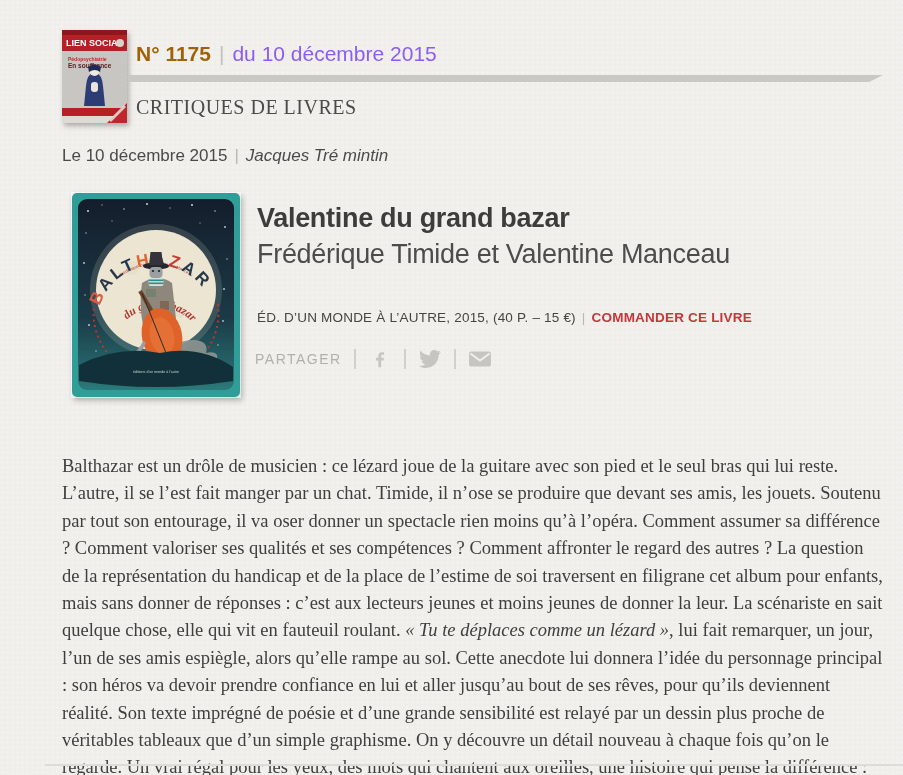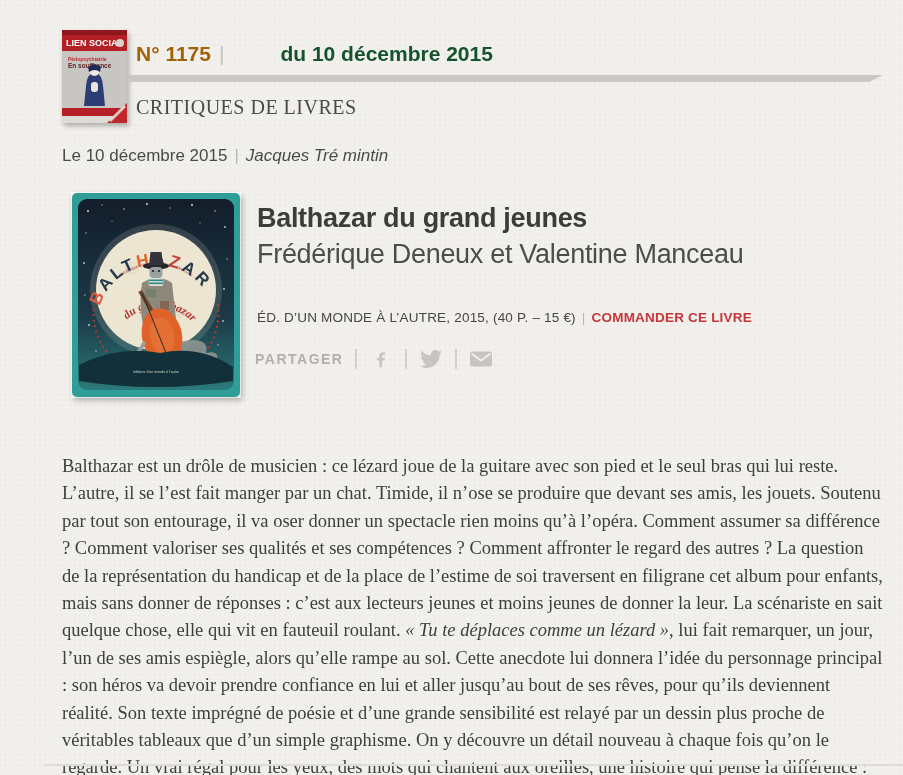--- a/index.html
+++ b/index.html
@@ -17,41 +17,41 @@
     color:#3f3f3f;
   }
   .abs { position:absolute; }
 
   
   .mag-thumb { left:62px; top:30px; width:65px; height:93px;
     box-shadow:2px 3px 5px rgba(0,0,0,.28); cursor:pointer; }
   .issue-line { left:136px; top:42px; font-size:21px; white-space:nowrap; }
   .issue-number { color:#a16207; font-weight:bold; }
   .issue-sep { color:#c2c0bc; font-weight:300; padding:0 8px; }
-  .issue-date { color:#14532d; font-weight:700;margin-left:48px; }
+  .issue-date { color:#8b5cf6; font-weight:400; }
   .header-bar { left:128px; top:75px; width:755px; height:7px; background:#c9c8c5;
     clip-path:polygon(0 0,100% 0,calc(100% - 14px) 100%,0 100%); }
   .section-title { left:136px; top:96px; font-size:20px; color:#4a4a48; letter-spacing:.5px;font-family:Liberation Serif, serif; }
 
   
   .byline { left:62px; top:146px; font-size:17px; white-space:nowrap;text-align:right; }
   .byline .date { color:#4a4a48; }
   .byline .sep { color:#b9b7b3; padding:0 7px; }
   .byline .author { color:#4a4a48; font-style:italic; }
 
   
   .cover { left:72px; top:193px; width:168px; height:204px;
     box-shadow:0 0 0 1px rgba(255,255,255,.6), 2px 3px 6px rgba(0,0,0,.3); }
   .book-title { left:257px; top:203px; font-size:27px; font-weight:bold; color:#3c3c3a; letter-spacing:-.3px; }
   .book-authors { left:257px; top:239px; font-size:27px; font-weight:300; color:#4c4c4a; letter-spacing:-.3px; }
   .pub-line { left:257px; top:310px; font-size:13.5px; color:#46453f; letter-spacing:.2px; white-space:nowrap; }
   .pub-sep { color:#b9b7b3; padding:0 6px; }
   .order-link { color:#c4373a; font-weight:bold; text-decoration:none; cursor:pointer; }
   .share-row { left:255px; top:344px; display:flex; align-items:center; height:30px; }
-  .share-label { font-size:14px; font-weight:bold; color:#b2b0ac; letter-spacing:1.5px; }
+  .share-label { font-size:14px; font-weight:normal; color:#b2b0ac; letter-spacing:1.5px; }
   .share-sep { width:2px; height:20px; background:#d2d0cc; margin:0 12px; }
   .share-icon { width:24px; height:24px; display:flex; align-items:center; justify-content:center; cursor:pointer; }
   .share-icon svg { display:block; }
 
   
   .review { left:62px; top:410px; width:822px;
     font-family:"Liberation Serif","DejaVu Serif",serif;
     font-size:18.5px; line-height:27.4px; color:#3e3e3c;margin-top:43px; }
   .review em { font-style:italic; }
 
@@ -174,22 +174,22 @@
       <ellipse cx="90" cy="143" rx="12" ry="19" fill="#e87a3e" transform="rotate(-12 90 143)" opacity=".6"></ellipse>
       <line x1="70" y1="100" x2="96" y2="165" stroke="#2a2a30" stroke-width="1"></line>
       <path d="M72 150 q-4 8 -8 10 M96 162 q2 8 8 9" stroke="#9aa0a2" stroke-width="3.5" fill="none" stroke-linecap="round"></path>
     </g>
 
     <path d="M7 172 Q 45 152 88 160 Q 128 152 161 174 L161 188 Q 84 200 7 188 Z" fill="#12303a"></path>
     <text x="84" y="180" text-anchor="middle" font-size="3.6" fill="#c8d4c8" font-family="Liberation Sans, sans-serif">éditions d’un monde à l’autre</text>
   </svg>
 </div>
 
-<h1 class="abs book-title">Balthazar du grand jeunes</h1>
-<h2 class="abs book-authors">Frédérique Deneux et Valentine Manceau</h2>
+<h1 class="abs book-title">Valentine du grand bazar</h1>
+<h2 class="abs book-authors">Frédérique Timide et Valentine Manceau</h2>
 
 <div class="abs pub-line">
   <span>ÉD. D’UN MONDE À L’AUTRE, 2015, (40 P. – 15 €)</span><span class="pub-sep">|</span><a class="order-link">COMMANDER CE LIVRE</a>
 </div>
 
 <div class="abs share-row">
   <span class="share-label">PARTAGER</span>
   <span class="share-sep"></span>
   <span class="share-icon">
     <svg width="20" height="20" viewBox="0 0 24 24">

